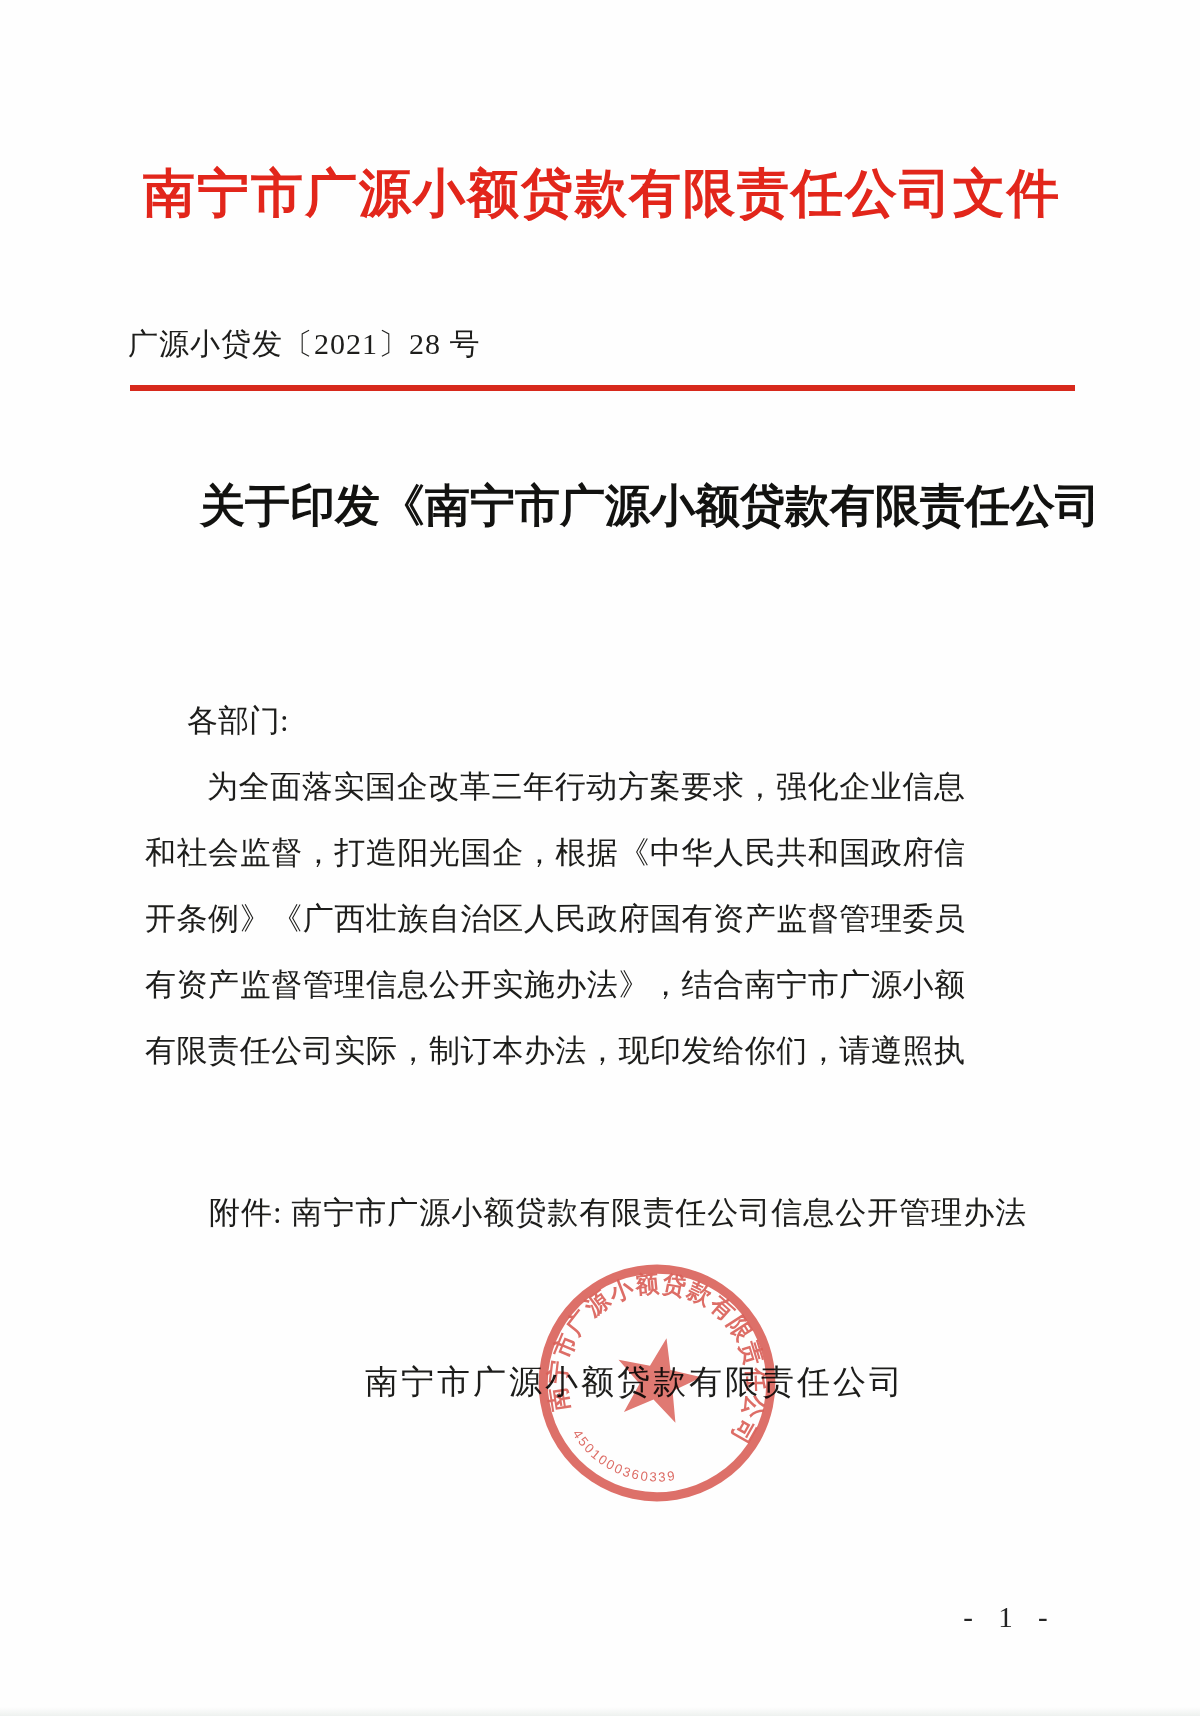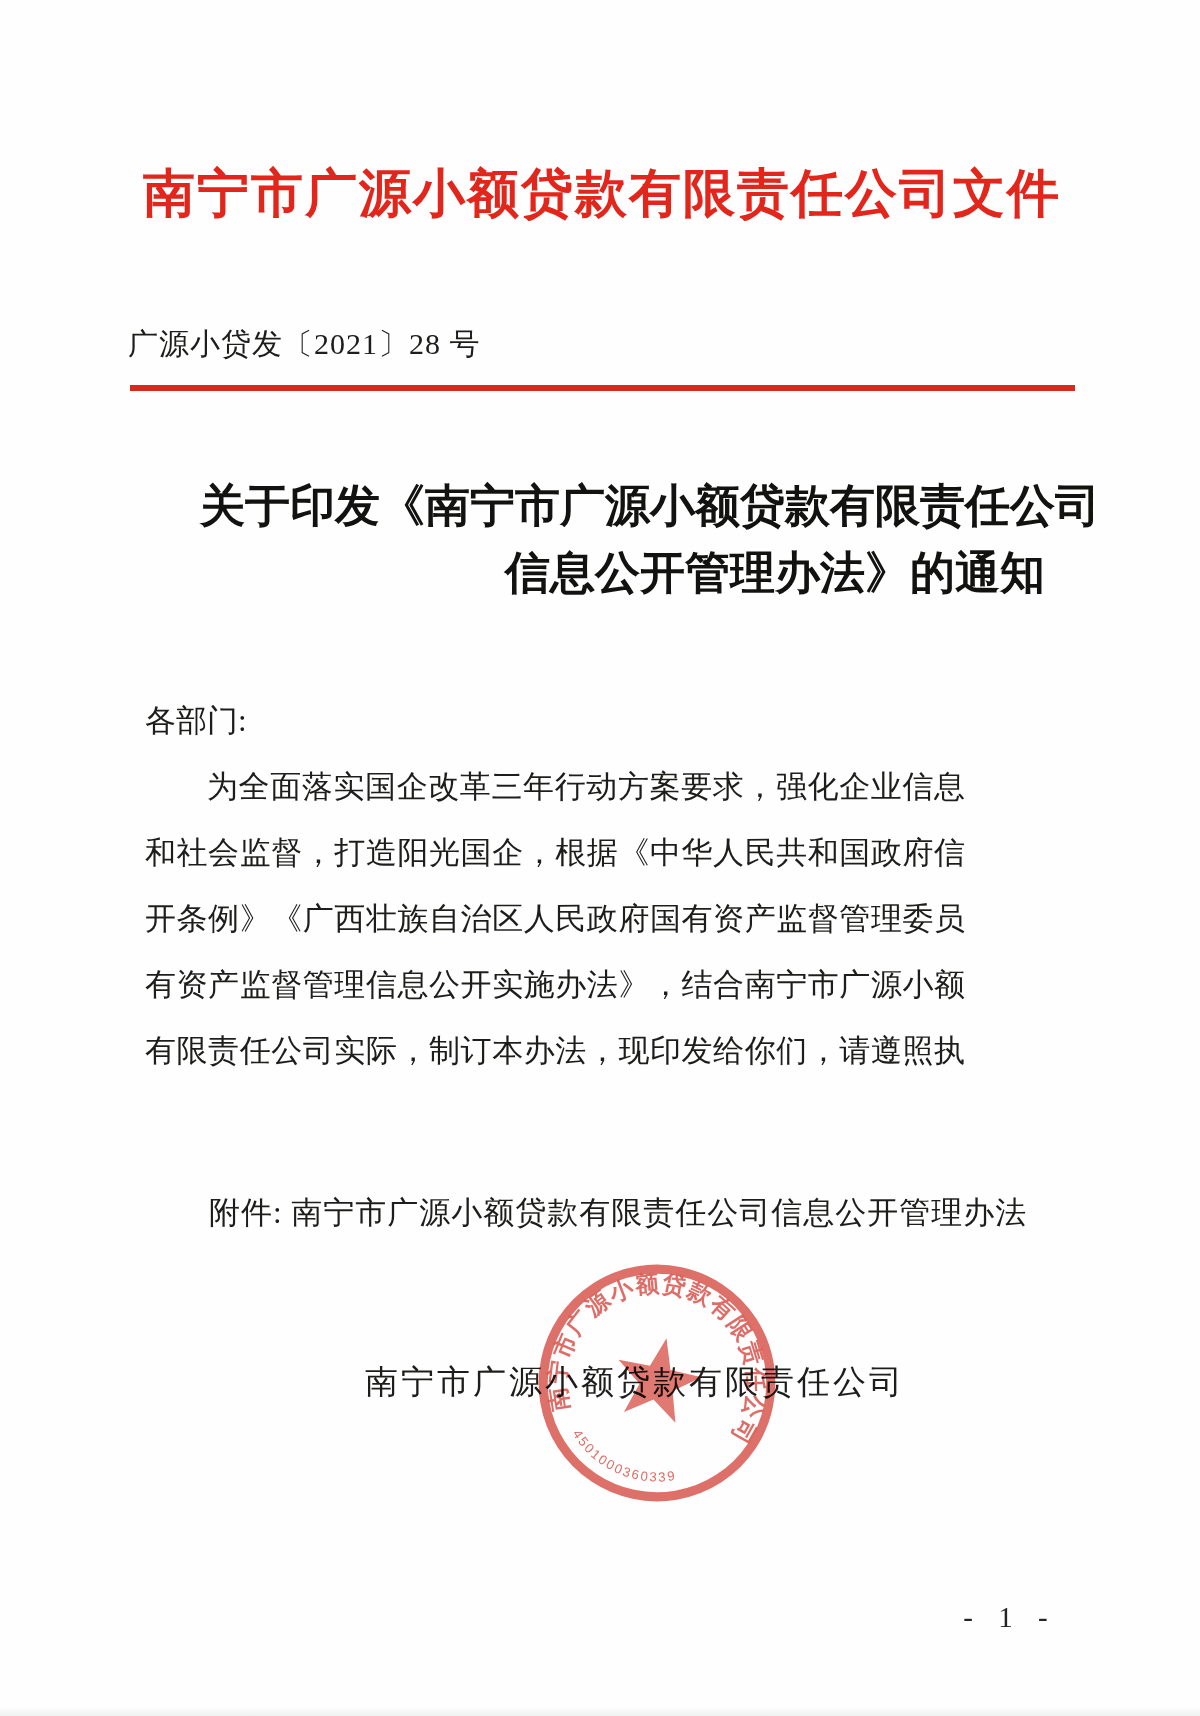--- a/index.html
+++ b/index.html
@@ -49,21 +49,21 @@
     font-size:31px;line-height:66px;
     color:#1d1d1b;
   }
   .body-line{
     text-align:justify;
     text-align-last:justify;
     text-justify:inter-character;
     height:66px;overflow:hidden;
   }
   .body-line.first{ text-indent:62px; }
-  .salutation{height:66px;}
+  .salutation{height:66px;margin-left:42px;}
   .closing{height:66px;padding-left:62px;}
   .attachment{
     position:absolute;top:1192px;left:145px;width:1000px;
     font-size:31px;line-height:42px;letter-spacing:1px;
     padding-left:64px;
   }
   
   .signature{
     position:absolute;top:1362px;left:135px;width:1000px;
     text-align:center;
@@ -96,21 +96,20 @@
 <div class="page">
 
   <div class="org-title">南宁市广源小额贷款有限责任公司文件</div>
 
   <div class="doc-number">广源小贷发〔2021〕28 号</div>
 
   <div class="red-divider"></div>
 
   <div class="doc-title">
     <span class="t-line t-line1">关于印发《南宁市广源小额贷款有限责任公司</span>
-    <span class="t-line t-line2">信息公开管理办法》的通知</span>
   </div>
 
   <div class="body-block">
     <div class="salutation">各部门:</div>
     <div class="body-line first">为全面落实国企改革三年行动方案要求，强化企业信息公开</div>
     <div class="body-line">和社会监督，打造阳光国企，根据《中华人民共和国政府信息公</div>
     <div class="body-line">开条例》《广西壮族自治区人民政府国有资产监督管理委员会国</div>
     <div class="body-line">有资产监督管理信息公开实施办法》，结合南宁市广源小额贷款</div>
     <div class="body-line">有限责任公司实际，制订本办法，现印发给你们，请遵照执行。</div>
   </div>

